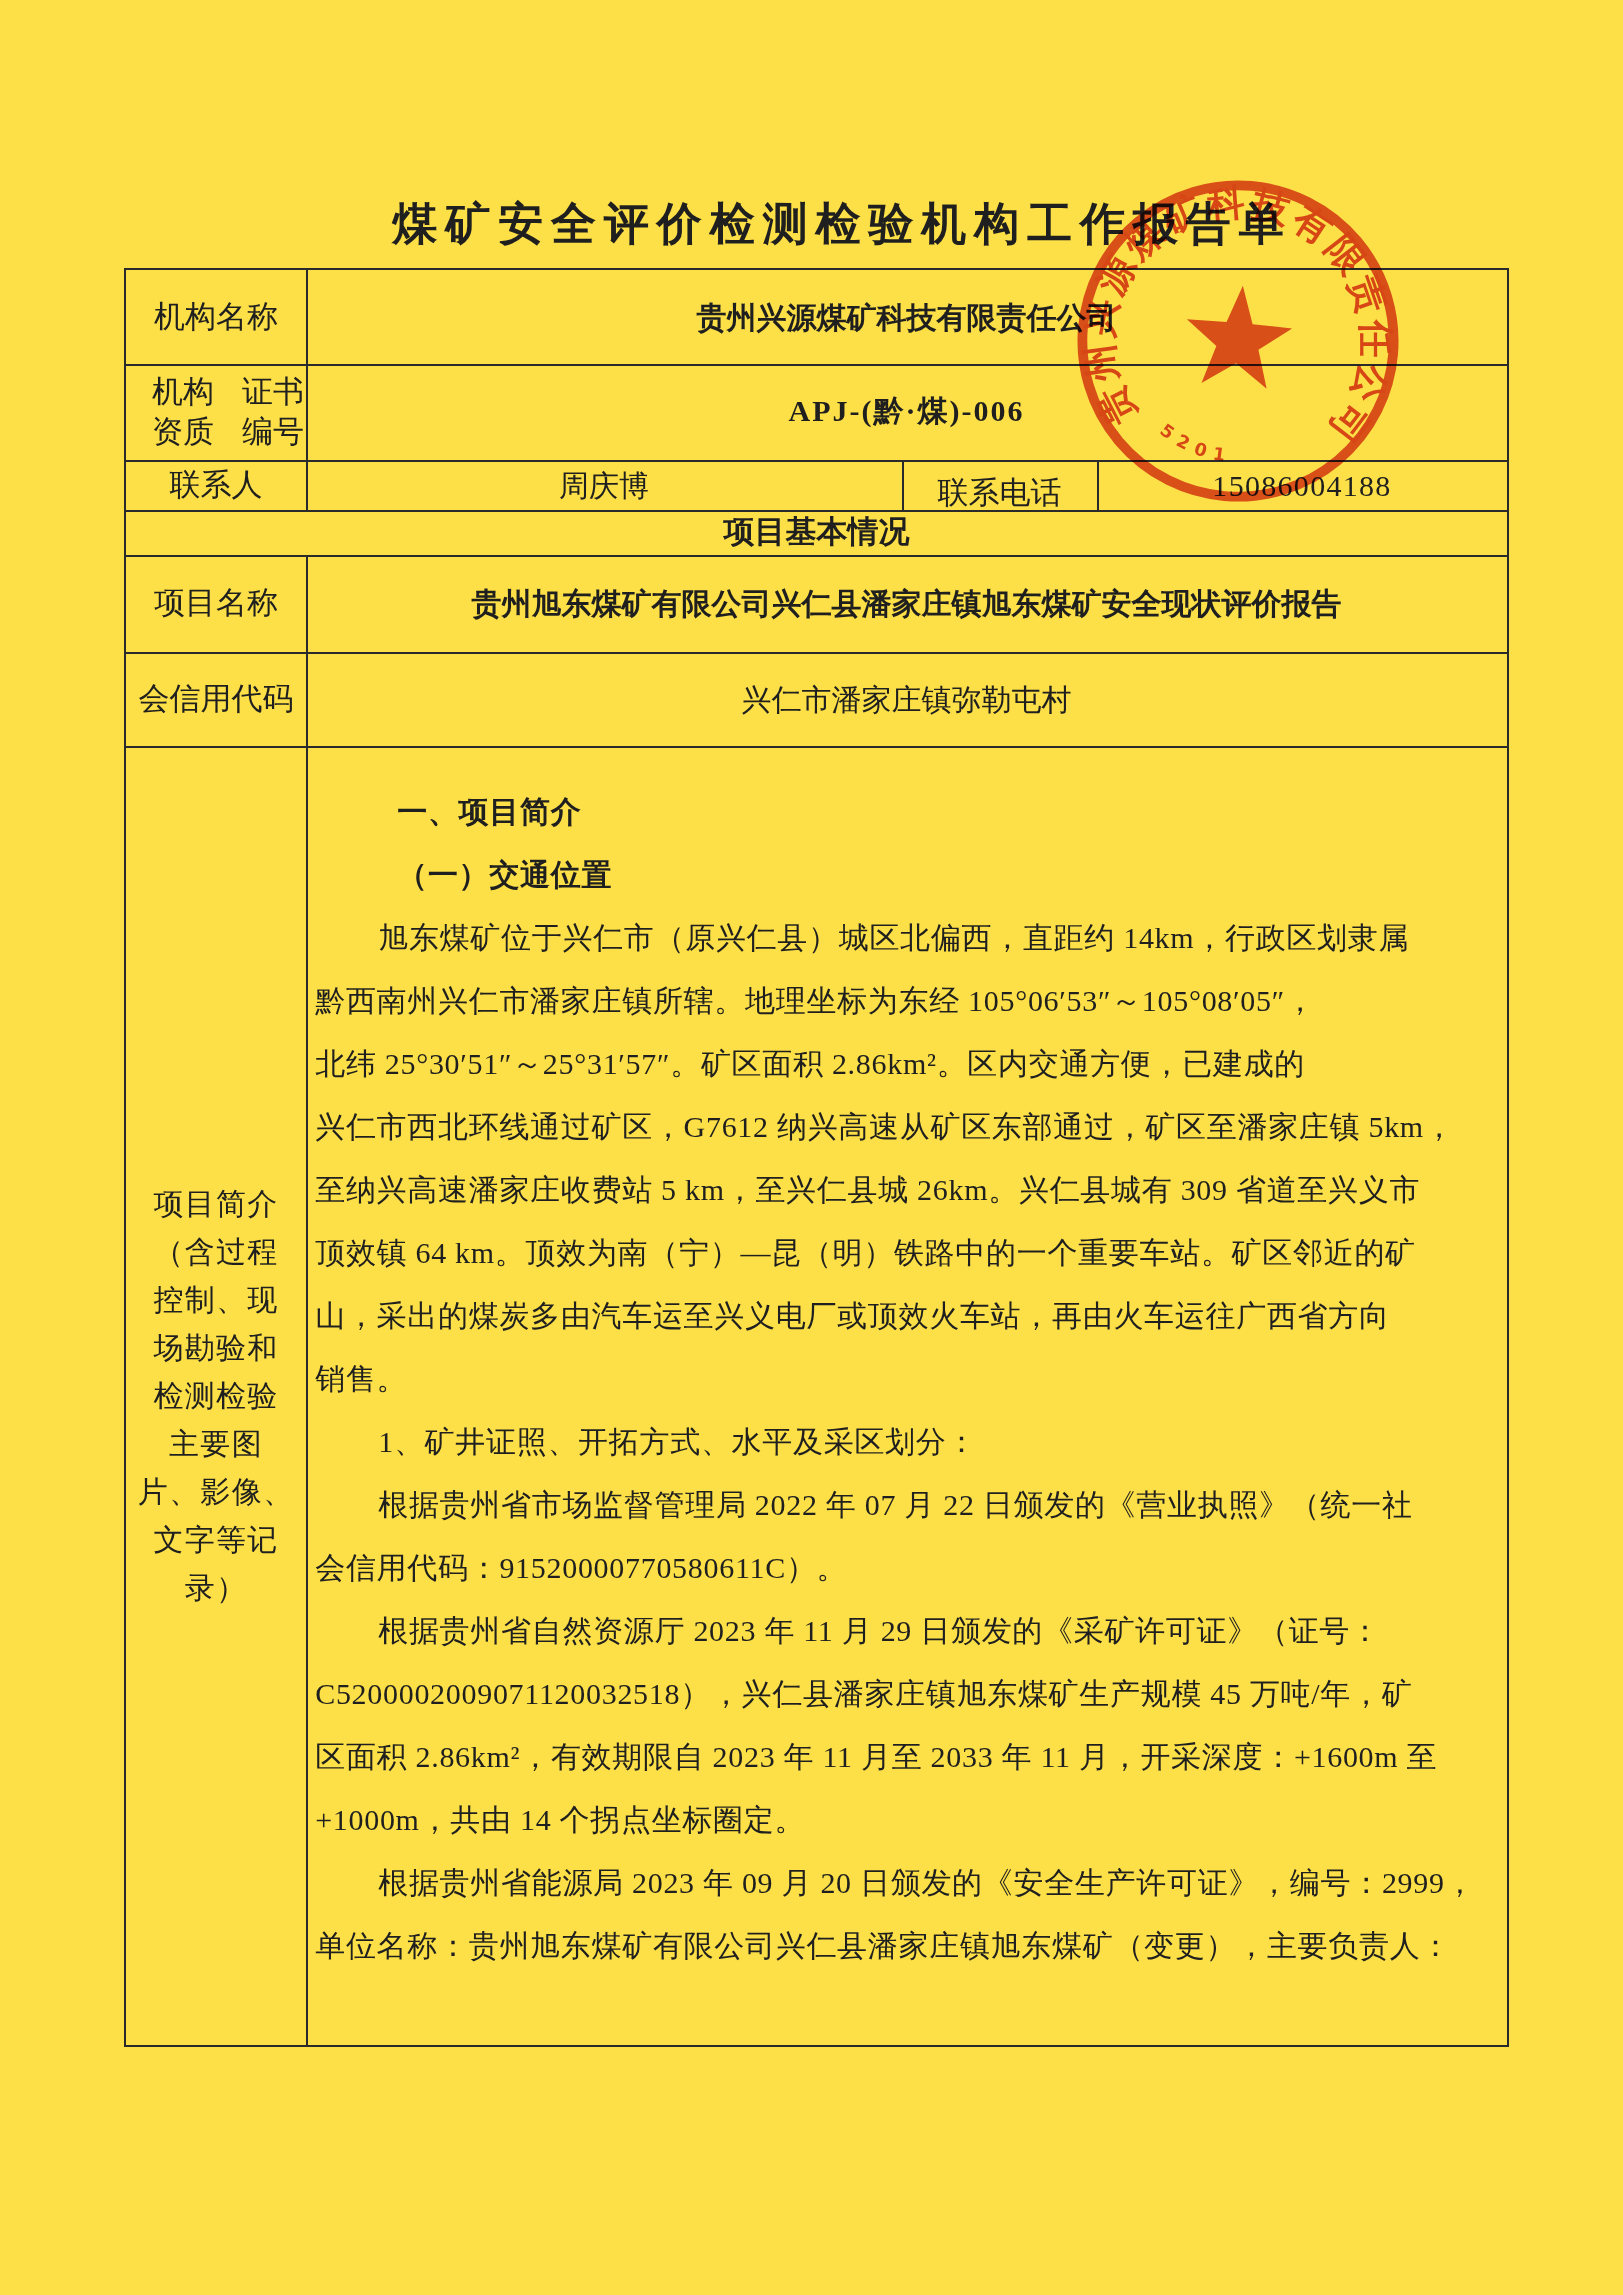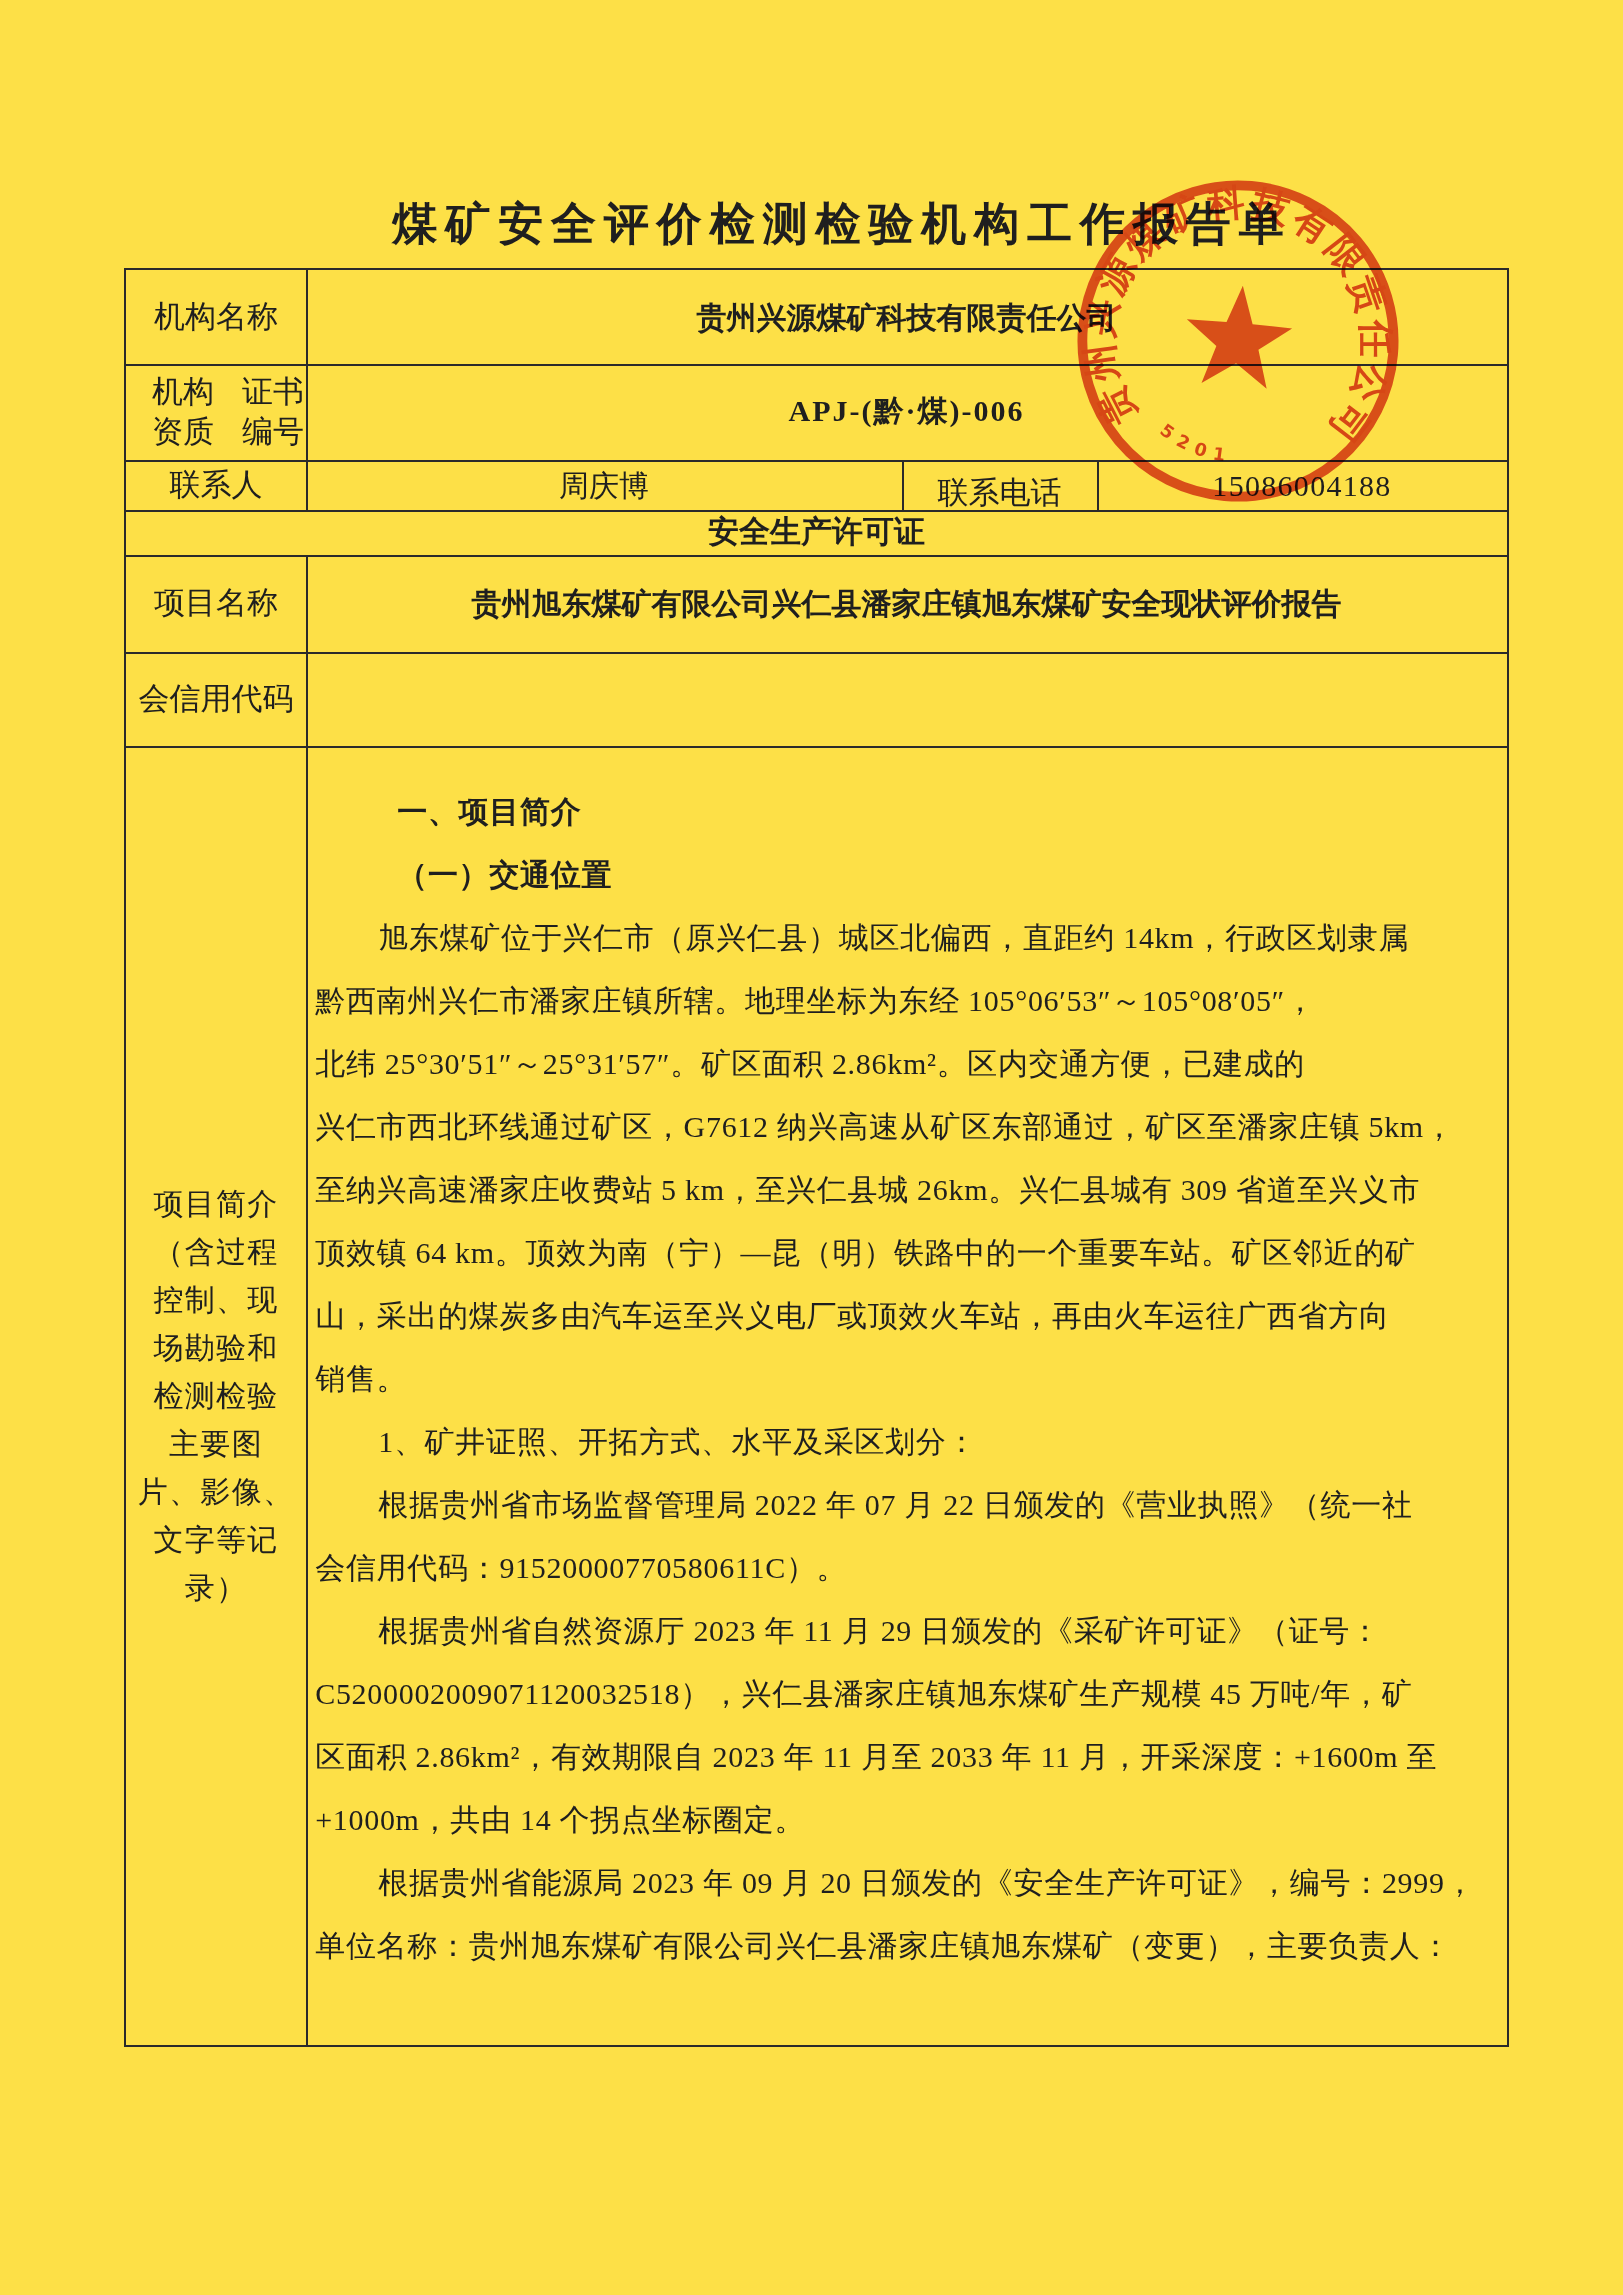--- a/index.html
+++ b/index.html
@@ -71,26 +71,27 @@
       <span>机构资质</span>
       <span>证书编号</span>
     </div>
     <div class="cell bold" style="left:180px; top:94px; width:1201px; height:92px; letter-spacing:2px;">APJ-(黔·煤)-006</div>
 
     <div class="cell lbl" style="left:0; top:190px; width:180px; height:50px;">联系人</div>
     <div class="cell" style="left:180px; top:190px; width:596px; height:50px;">周庆博</div>
     <div class="cell lbl" style="left:776px; top:190px; width:195px; height:67px;">联系电话</div>
     <div class="cell" style="left:971px; top:190px; width:410px; height:50px; letter-spacing:1.3px;">15086004188</div>
 
-    <div class="cell bold" style="left:0; top:240px; width:1381px; height:45px; font-size:31px;">安全生产许可证</div>
+    <div class="cell bold" style="left:0; top:240px; width:1381px; height:45px; font-size:31px;">项目基本情况</div>
 
     <div class="cell lbl" style="left:0; top:285px; width:180px; height:97px;">项目名称</div>
     <div class="cell bold" style="left:180px; top:285px; width:1201px; height:97px;">贵州旭东煤矿有限公司兴仁县潘家庄镇旭东煤矿安全现状评价报告</div>
 
     <div class="cell lbl" style="left:0; top:382px; width:180px; height:94px;">会信用代码</div>
+    <div class="cell" style="left:180px; top:382px; width:1201px; height:94px;">兴仁市潘家庄镇弥勒屯村</div>
 
     <div class="intro-label">
         <div class="lbl-line">项目简介</div>
         <div class="lbl-line">（含过程</div>
         <div class="lbl-line">控制、现</div>
         <div class="lbl-line">场勘验和</div>
         <div class="lbl-line">检测检验</div>
         <div class="lbl-line">主要图</div>
         <div class="lbl-line">片、影像、</div>
         <div class="lbl-line">文字等记</div>

